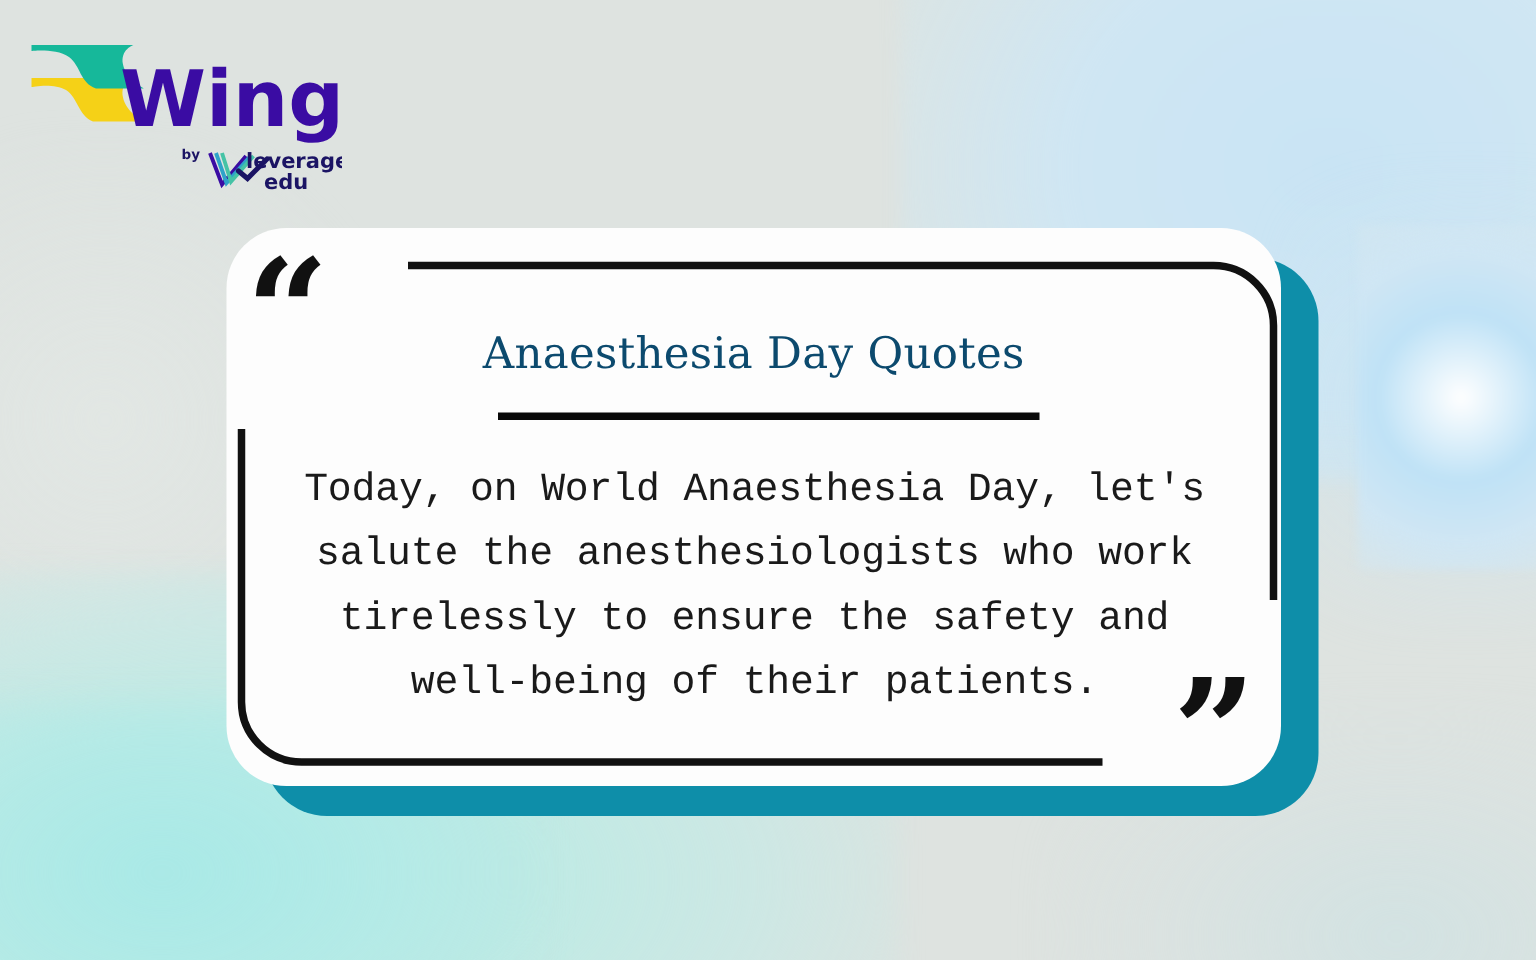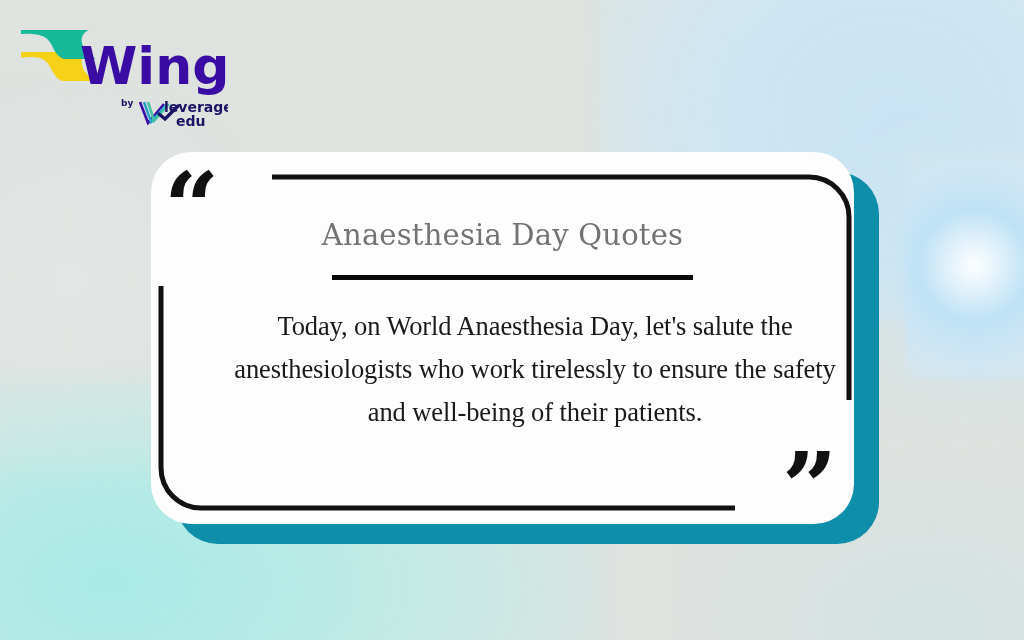--- a/index.html
+++ b/index.html
@@ -125,40 +125,39 @@
 
   
   #quote-title {
     position: absolute;
     left: 151px; top: 218px;
     width: 703px;
     text-align: center;
     font-family: "DejaVu Serif", serif;
     font-size: 29px;
     font-weight: 400;
-    color: #737373;
+    color: #0c4a6e;
     letter-spacing: 0.2px;
   }
   #title-underline {
     position: absolute;
     left: 332px; top: 275px;
     width: 361px; height: 5px;
     background: #090909;
   }
   #quote-body {
     position: absolute;
     left: 196px; top: 305px;
     width: 614px;
     text-align: center;
-    font-family: Liberation Serif, serif;
+    font-family: Liberation Mono, monospace;
     font-size: 26.5px;
     line-height: 43px;
     color: #1a1a1a;
     letter-spacing: -0.1px;
-    margin-left: 32px;
   }
 </style>
 </head>
 <body>
 
 <div id="canvas">
 
   <div class="bg-layer">
     <div id="bg-left-mid"></div>
     <div id="bg-top-right"></div>

